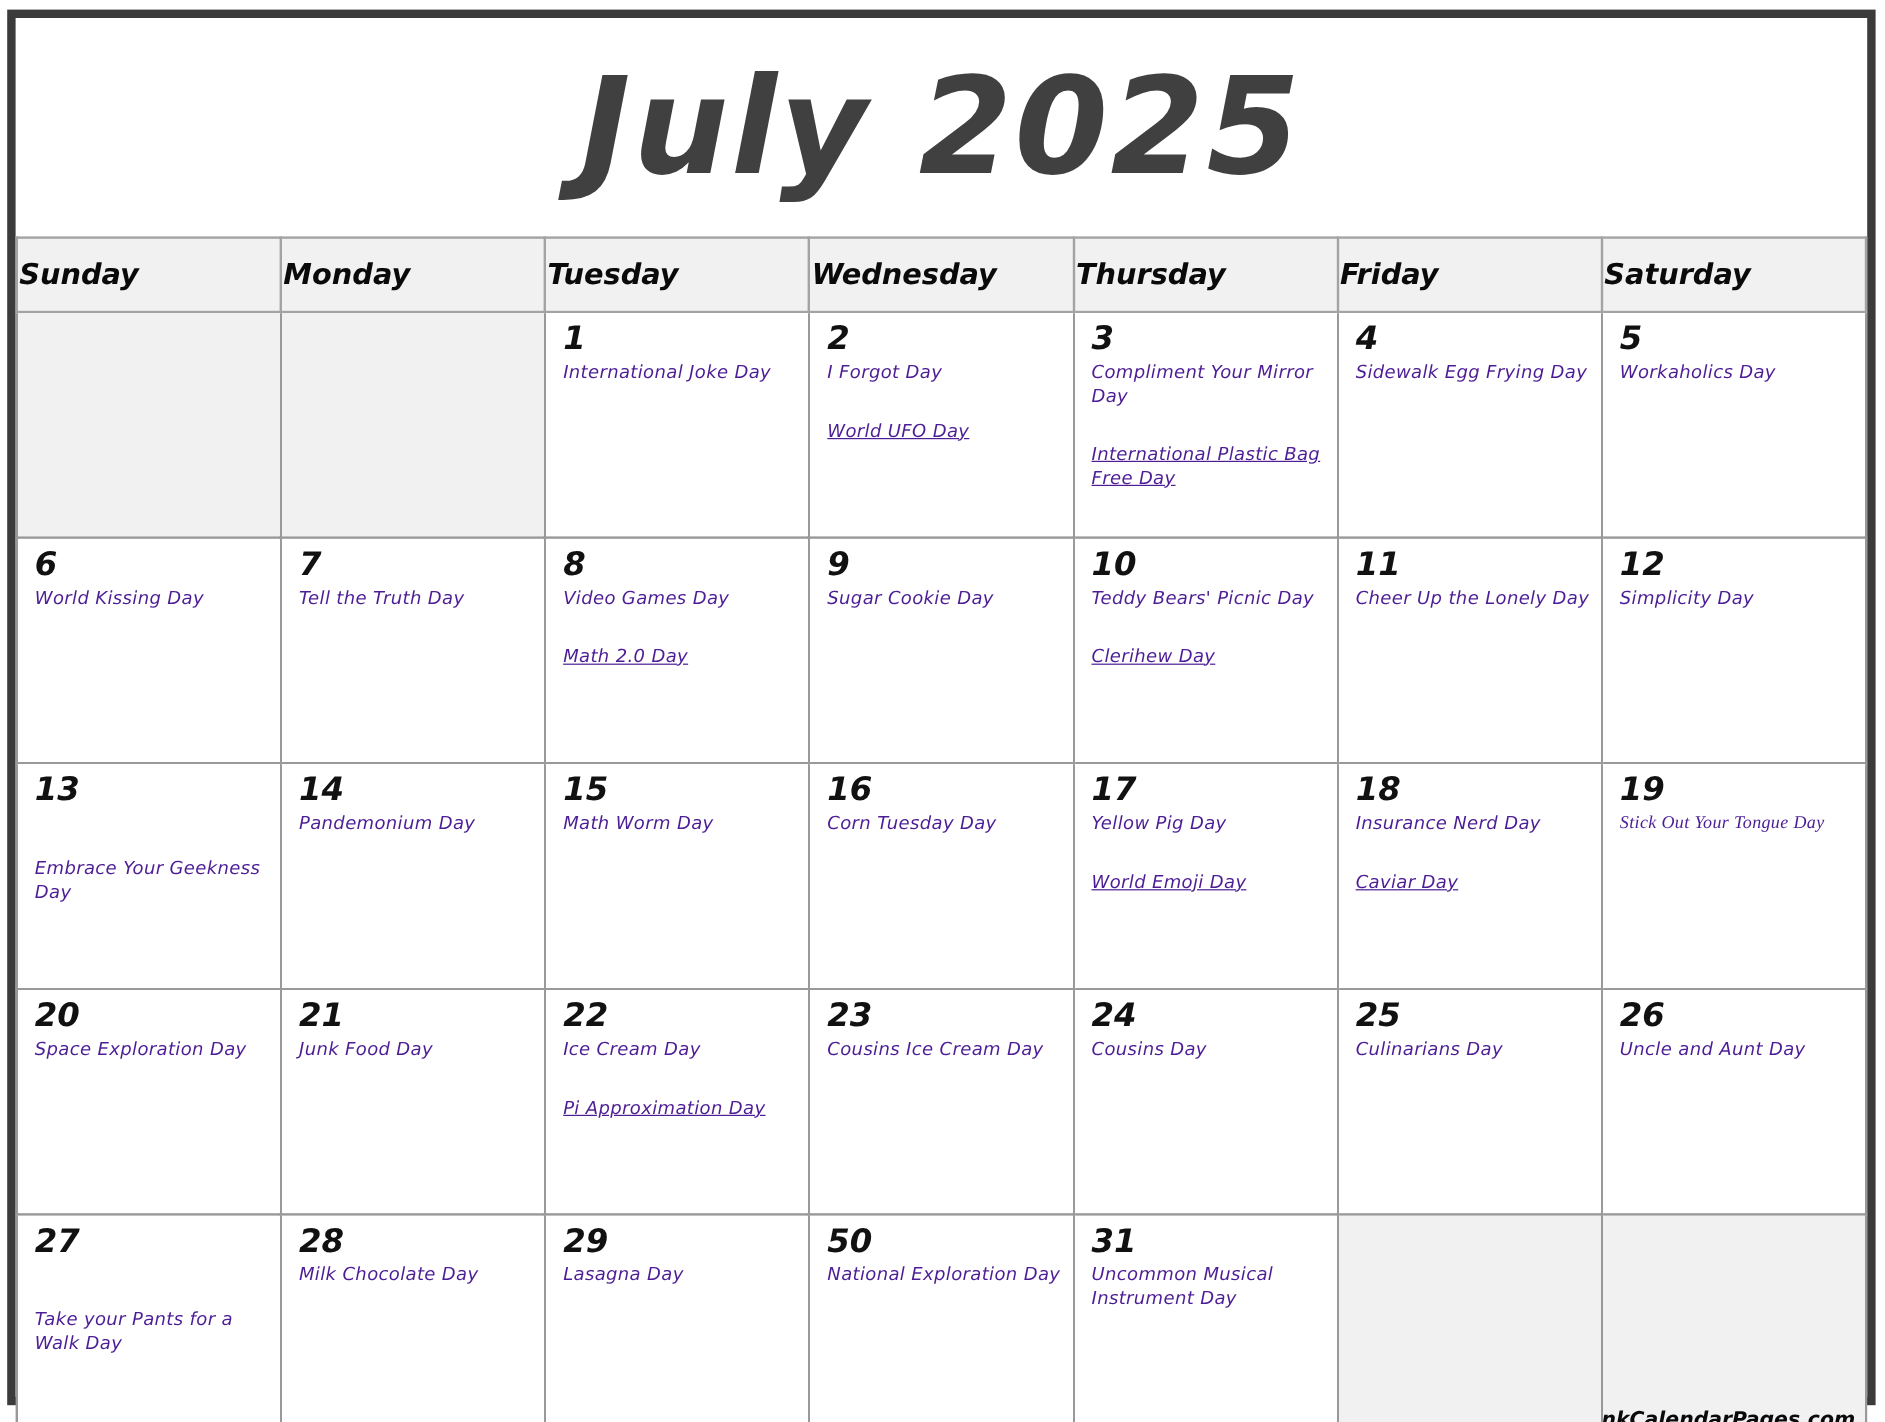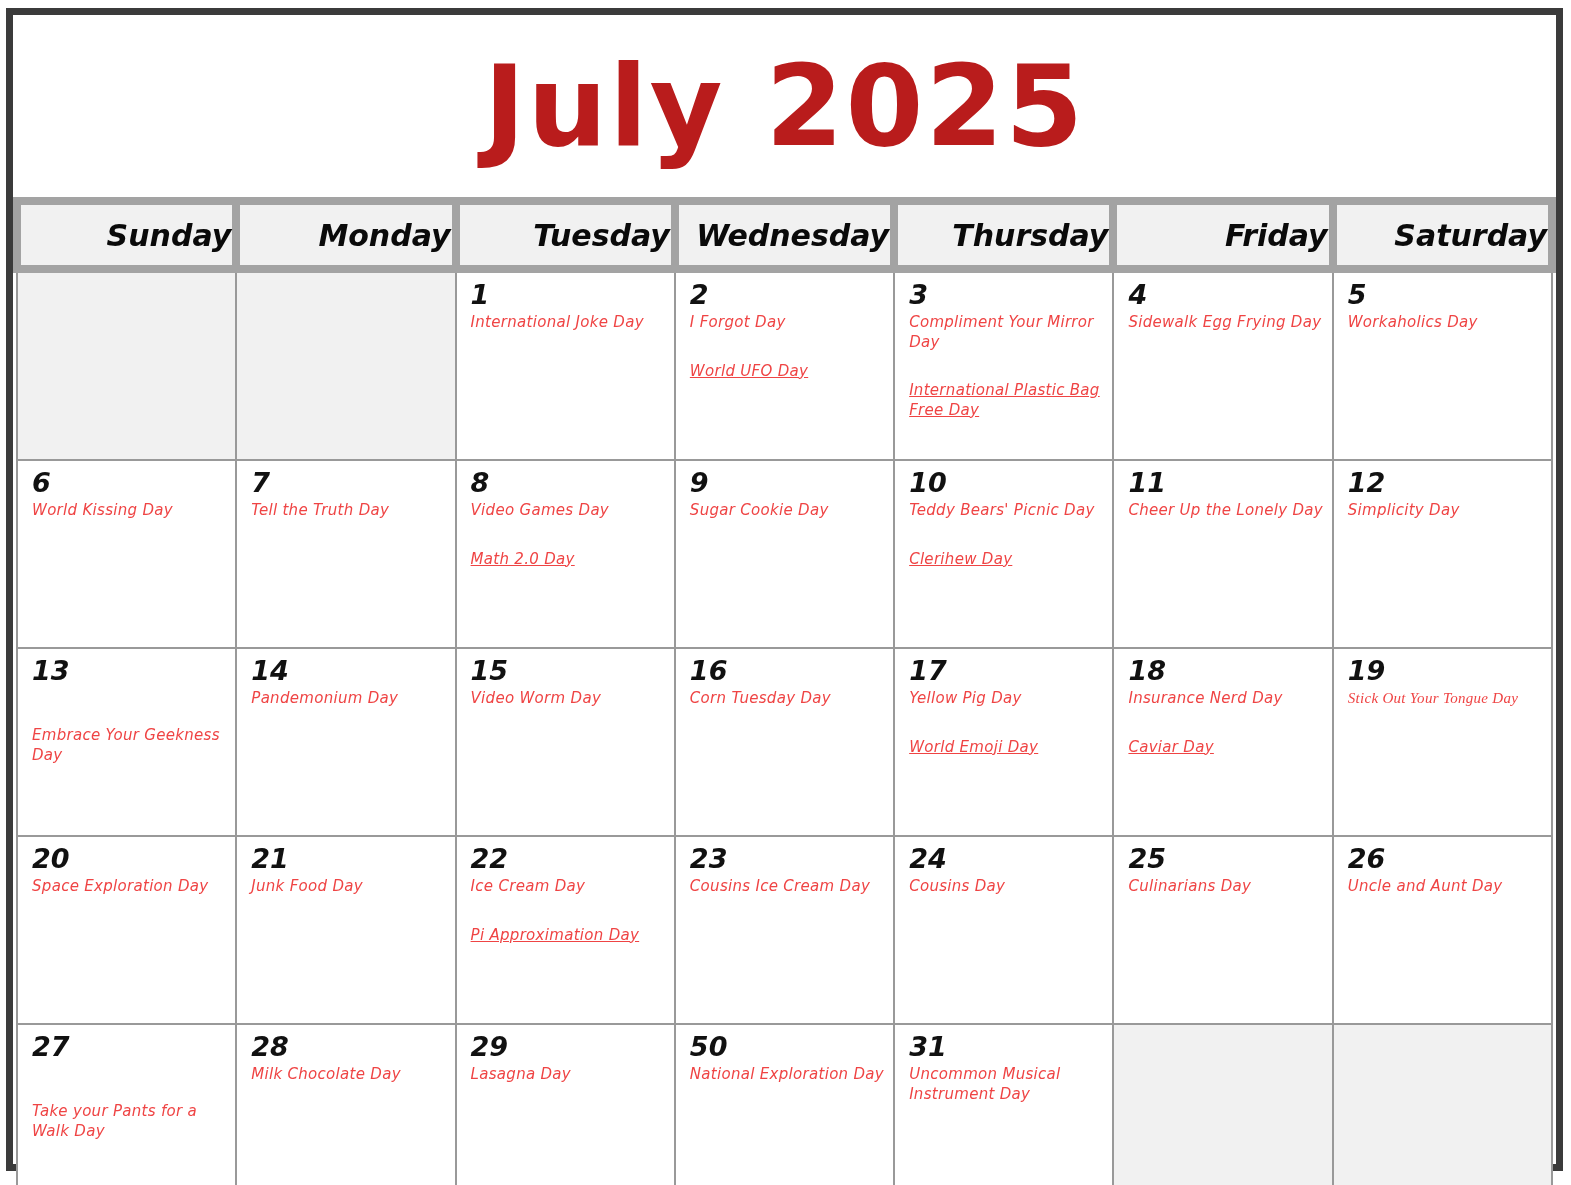--- a/index.html
+++ b/index.html
@@ -26,39 +26,40 @@
     height: 182px;
     flex: 0 0 182px;
     display: flex;
     align-items: center;
     justify-content: center;
     overflow: hidden;
   }
   .title {
     font-size: 112px;
     font-weight: bold;
-    color: #b91c1c;
+    font-style: italic;
+    color: #404040;
     letter-spacing: 2px;
     white-space: nowrap;
   }
   table.grid {
     flex: 1 1 auto;
     width: 100%;
     border-collapse: collapse;
     table-layout: fixed;
   }
   table.grid th {
     height: 58px;
     background: #f1f1f1;
-    border: 8px solid #a3a3a3;
-    font-size: 30px;
+    border: 2px solid #a3a3a3;
+    font-size: 24px;
     font-weight: bold;
     font-style: italic;
     color: #0a0a0a;
-    text-align: right;
+    text-align: left;
     vertical-align: middle;
   }
   table.grid td {
     height: 174px;
     border: 2px solid #999999;
     background: #ffffff;
     vertical-align: top;
     padding: 6px 6px 6px 14px;
     position: relative;
     overflow: hidden;
@@ -69,21 +70,21 @@
   .num {
     font-size: 27px;
     font-weight: bold;
     font-style: italic;
     color: #111111;
     line-height: 1.15;
   }
   .ev {
     font-size: 15px;
     font-style: italic;
-    color: #ef4444;
+    color: #4c1d95;
     letter-spacing: 0.3px;
     line-height: 1.3;
     margin-top: 3px;
     max-width: 200px;
   }
   .ev.second {
     margin-top: 29px;
     text-decoration: underline;
   }
   .copyright {
@@ -182,21 +183,21 @@
         <td>
           <div class="num">13</div>
           <div class="ev" style="max-width:210px;margin-top:40px;">Embrace Your Geekness Day</div>
         </td>
         <td>
           <div class="num">14</div>
           <div class="ev">Pandemonium Day</div>
         </td>
         <td>
           <div class="num">15</div>
-          <div class="ev">Video Worm Day</div>
+          <div class="ev">Math Worm Day</div>
         </td>
         <td>
           <div class="num">16</div>
           <div class="ev">Corn Tuesday Day</div>
         </td>
         <td>
           <div class="num">17</div>
           <div class="ev">Yellow Pig Day</div>
           <div class="ev second">World Emoji Day</div>
         </td>

